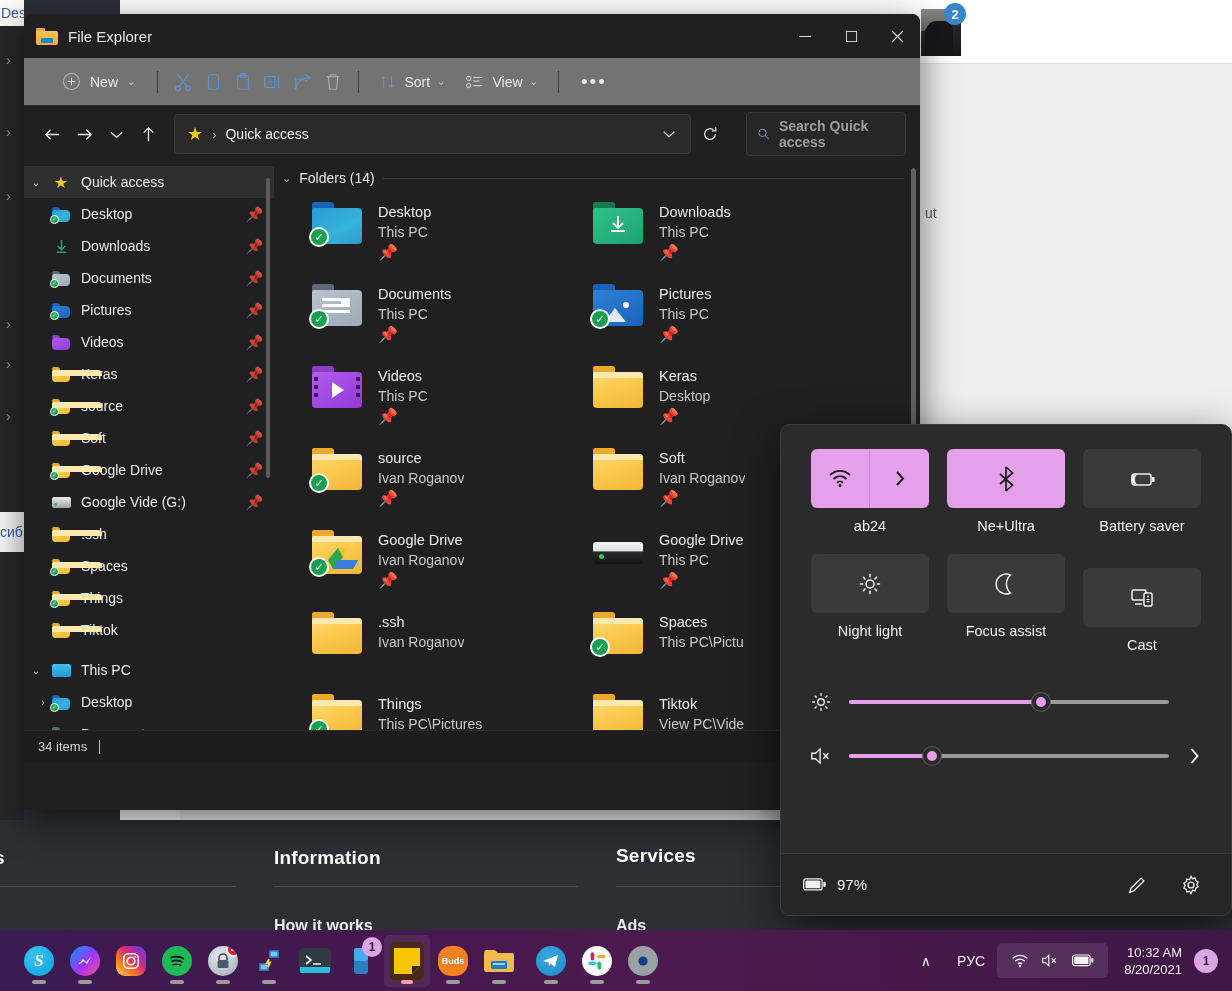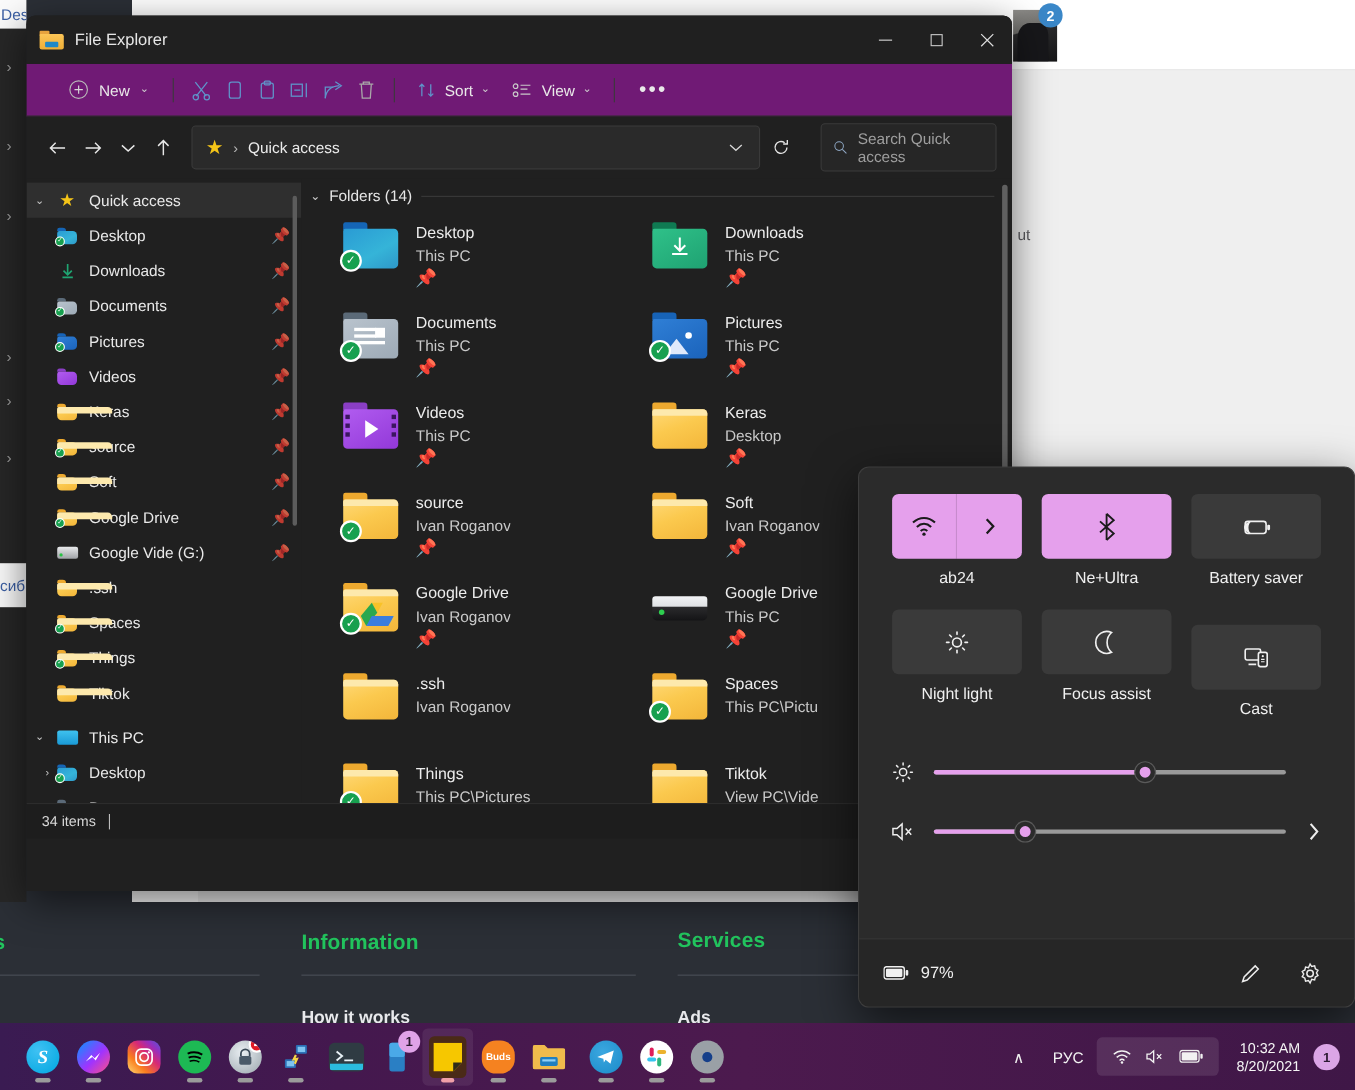--- a/index.html
+++ b/index.html
@@ -42,21 +42,21 @@
     position: absolute; color: #5a5a5e; font-size: 15px;
   }
   .bg-right-panel {
     position: absolute; left: 120px; top: 64px; width: 60px; height: 766px;
     background: #fdfdfd;
   }
   .bg-footer {
     position: absolute; left: 0; top: 820px; width: 1232px; height: 120px;
     background: #2b2f36;
   }
-  .bg-foot-col { position: absolute; color: #22c55e; }
+  .bg-foot-col { position: absolute; color: #ffffff; }
   .bg-foot-col .ttl { font-size: 19px; font-weight: bold; letter-spacing: .2px; }
   .bg-foot-rule { position: absolute; height: 1px; background: #4b4f57; }
   .bg-foot-sub { position: absolute; color: #e8e9ec; font-size: 16px; font-weight: bold; }
 
   
   .bg-explorer {
     position: absolute; left: 0; top: 0; width: 24px; height: 830px;
     background: #272727;
   }
   .bg-exp-chev {
@@ -108,21 +108,21 @@
   .cap-btn {
     width: 46px; height: 44px; display: flex; align-items: center; justify-content: center;
     color: #e3e3e3;
   }
   .cap-min i { display: block; width: 12px; height: 1px; background: #d9d9d9; }
   .cap-max i { display: block; width: 11px; height: 11px; border: 1px solid #c9c9c9; }
   .cap-close svg { display: block; }
 
   
   .fe-toolbar {
-    height: 48px; background: #701a75; display: flex; align-items: center;
+    height: 48px; background: #737373; display: flex; align-items: center;
     padding-left: 30px; gap: 0px; border-bottom: 1px solid #2c2c2c;
   }
   .tb-new {
     display: flex; align-items: center; gap: 9px; padding: 6px 12px 6px 8px;
     border-radius: 4px; color: #e9e9e9; font-size: 14px;
   }
   .tb-ic { width: 30px; height: 30px; display: flex; align-items: center; justify-content: center; }
   .tb-ic svg { display: block; }
   .tb-sep { width: 1px; height: 22px; background: #3a3a3a; margin: 0 10px; }
   .tb-item {
@@ -153,21 +153,21 @@
     margin-left: auto; width: 34px; height: 34px; display: flex;
     align-items: center; justify-content: center; color: #d6d6d6;
   }
   .addr-refresh {
     width: 36px; height: 34px; display: flex; align-items: center;
     justify-content: center; color: #e2e2e2;
   }
   .search-box {
     width: 190px; height: 44px; margin-left: 17px;
     background: #262626; border: 1px solid #3a3a3a; border-radius: 4px;
-    display: flex; align-items: center; padding: 0 10px; gap: 9px;
+    display: flex; align-items: center; padding: 0 10px; gap: 9px; font-weight: bold;
   }
   .search-box .ph { color: #9e9e9e; font-size: 14px; }
 
   
   .fe-body { display: flex; height: 568px; background: #202020; }
   .fe-side {
     width: 250px; background: #202020; position: relative;
     padding-top: 4px; overflow: hidden;
   }
   .side-row {

